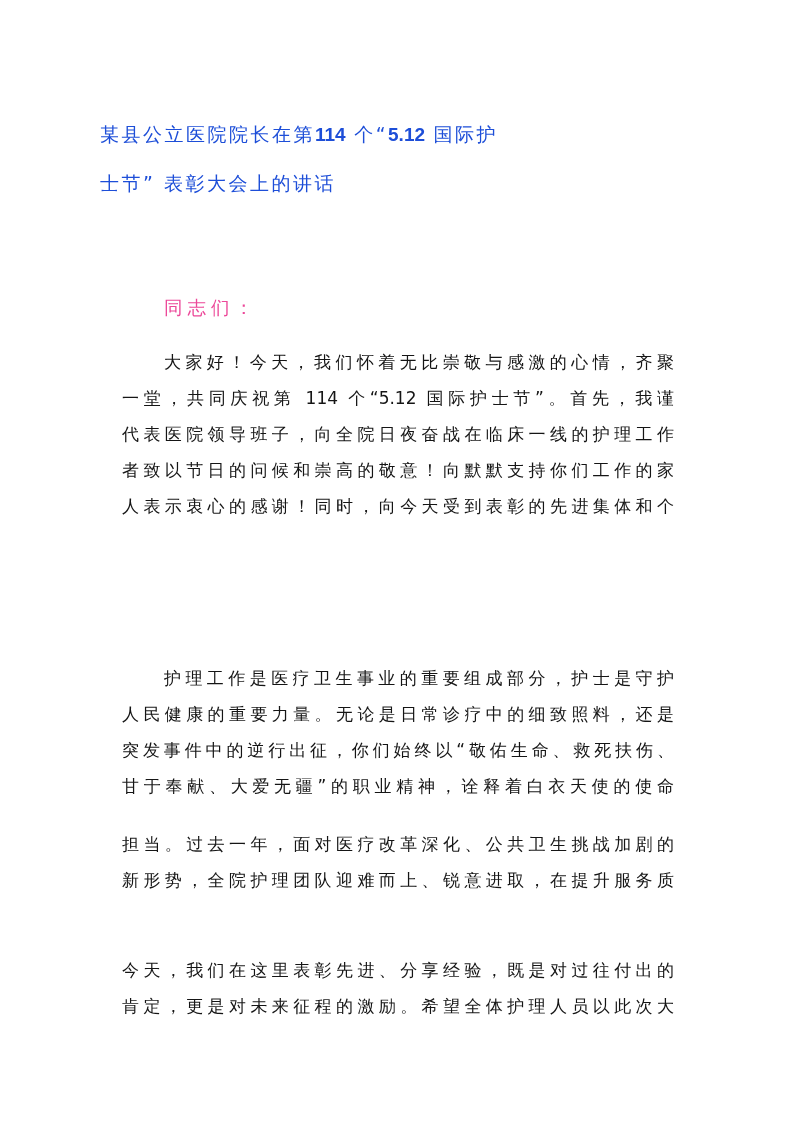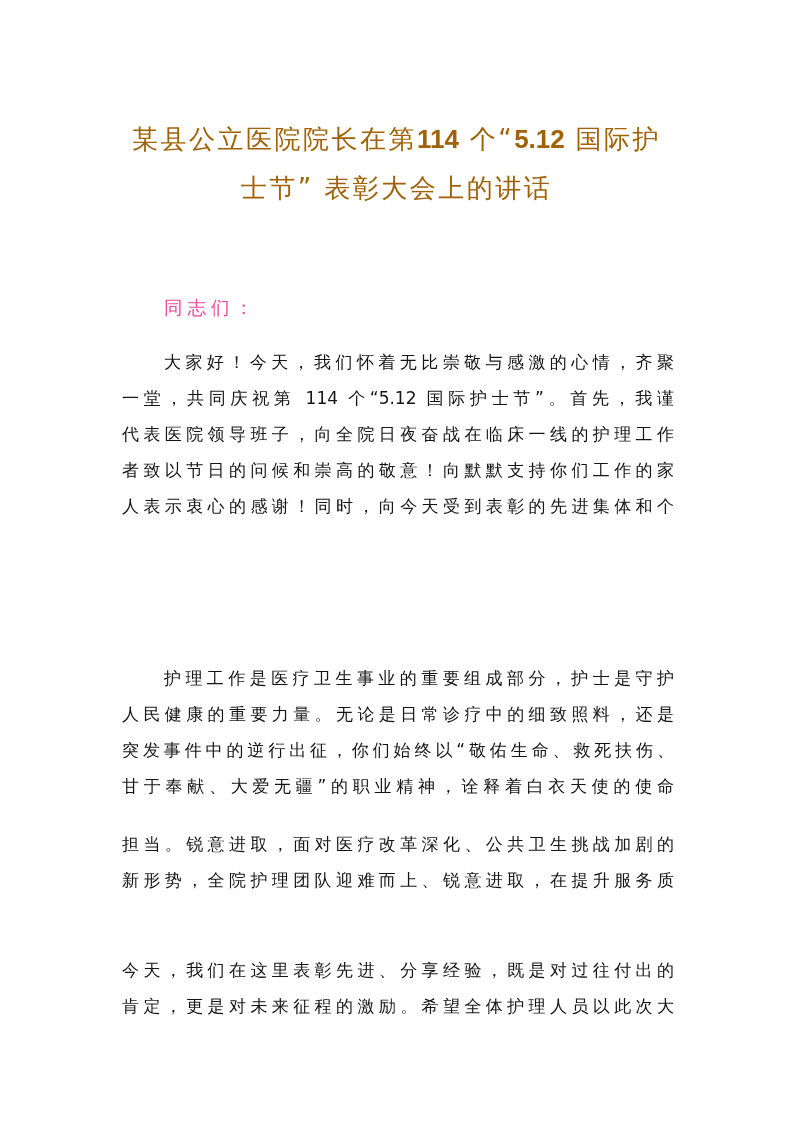--- a/index.html
+++ b/index.html
@@ -1,20 +1,20 @@
 <!DOCTYPE html>
 <html><head>
 <meta charset="utf-8">
 <style>
   html, body { margin: 0; padding: 0; background: #ffffff; }
   body { width: 793px; height: 1122px; position: relative; overflow: hidden;
          font-family: "DejaVu Sans", "Liberation Sans", sans-serif; color: #111; }
   .page { position: absolute; left: 0; top: 0; width: 793px; height: 1122px; background: #fff; }
-  .title { position: absolute; left: 100px; width: 593px; text-align: center;
-           font-size: 26px; letter-spacing: 2.5px; color: #a16207; white-space: nowrap; }
+  .title { position: absolute; left: 100px; width: 593px; 
+           font-size: 19px; letter-spacing: 2.5px; color: #1d4ed8; white-space: nowrap; }
   .title .num { font-weight: bold; font-family: "Liberation Sans", sans-serif; letter-spacing: 0; }
   .title-line1 { top: 122px; }
   .title-line2 { top: 171px; }
   .line { position: absolute; left: 122px; width: 552px; font-size: 17px;
           white-space: nowrap; letter-spacing: 8.6px; line-height: 24px; height: 24px; color: #151515; }
   .line.justify { text-align: justify; text-align-last: justify; letter-spacing: 0; }
   .line.indent { left: 164px; width: 510px; }
   .salutation { position: absolute; left: 164px; top: 295px; font-size: 18.5px; letter-spacing: 5px; color: #ec4899; }
 </style>
 </head>
@@ -30,18 +30,18 @@
   <div class="line justify indent" style="top:350px">大家好！今天，我们怀着无比崇敬与感激的心情，齐聚</div>
   <div class="line justify" style="top:386px">一堂，共同庆祝第 114 个“5.12 国际护士节”。首先，我谨</div>
   <div class="line justify" style="top:422px">代表医院领导班子，向全院日夜奋战在临床一线的护理工作</div>
   <div class="line justify" style="top:458px">者致以节日的问候和崇高的敬意！向默默支持你们工作的家</div>
   <div class="line justify" style="top:494px">人表示衷心的感谢！同时，向今天受到表彰的先进集体和个</div>
 
   <div class="line justify indent" style="top:666px">护理工作是医疗卫生事业的重要组成部分，护士是守护</div>
   <div class="line justify" style="top:702px">人民健康的重要力量。无论是日常诊疗中的细致照料，还是</div>
   <div class="line justify" style="top:738px">突发事件中的逆行出征，你们始终以“敬佑生命、救死扶伤、</div>
   <div class="line justify" style="top:774px">甘于奉献、大爱无疆”的职业精神，诠释着白衣天使的使命</div>
-  <div class="line justify" style="top:832px">担当。锐意进取，面对医疗改革深化、公共卫生挑战加剧的</div>
+  <div class="line justify" style="top:832px">担当。过去一年，面对医疗改革深化、公共卫生挑战加剧的</div>
   <div class="line justify" style="top:868px">新形势，全院护理团队迎难而上、锐意进取，在提升服务质</div>
   <div class="line justify" style="top:958px">今天，我们在这里表彰先进、分享经验，既是对过往付出的</div>
   <div class="line justify" style="top:994px">肯定，更是对未来征程的激励。希望全体护理人员以此次大</div>
 
 </div>
 
 </body></html>

